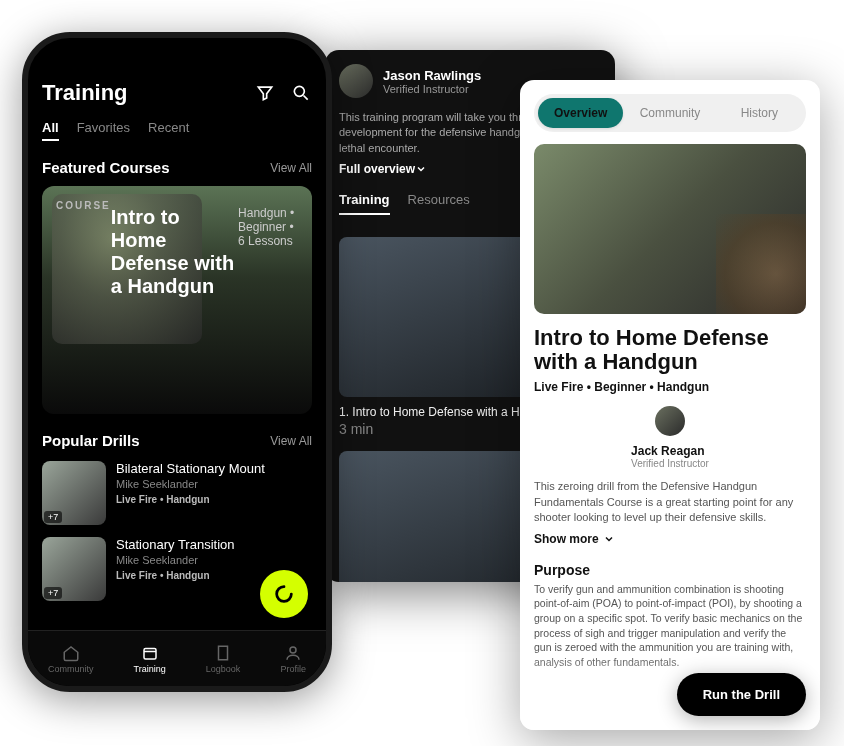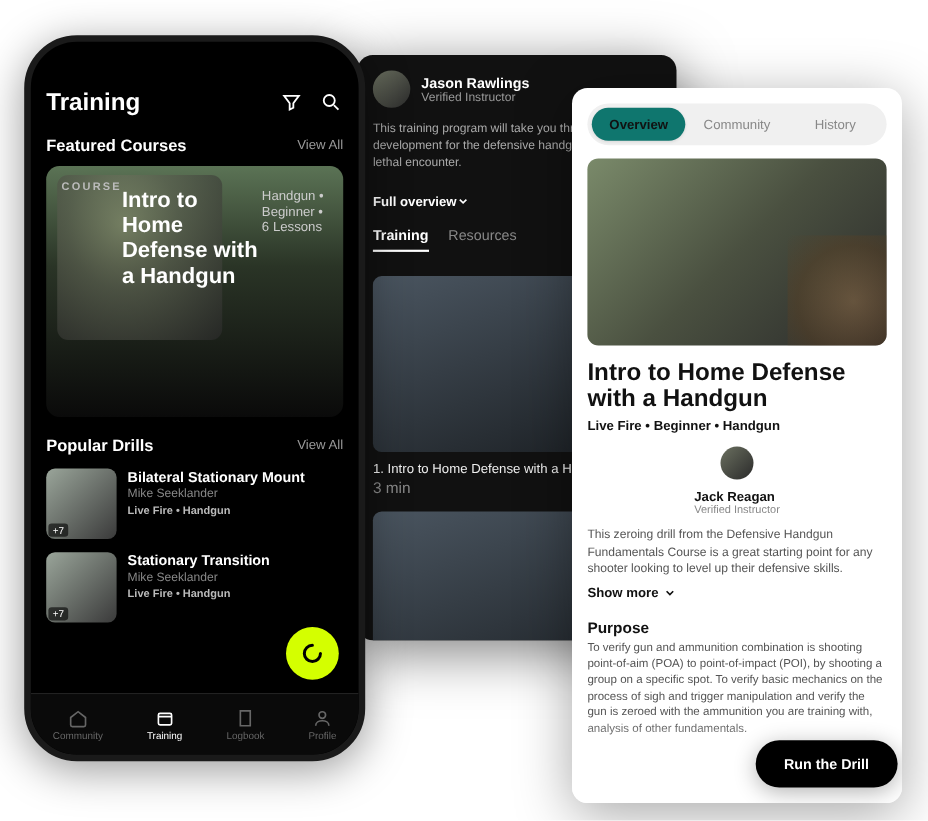--- a/index.html
+++ b/index.html
@@ -30,21 +30,21 @@
     border-radius: 14px;
     z-index: 10;
   }
   .p1-inner { padding: 14px 14px 0 14px; color: #fff; height: 100%; }
   .p1-header { display: flex; align-items: center; justify-content: space-between; margin-top: 28px; }
   .p1-title { font-size: 22px; font-weight: 800; }
   .p1-icons { display: flex; gap: 14px; }
   .icon-btn { width: 22px; height: 22px; display:flex; align-items:center; justify-content:center; color:#fff; }
   .p1-tabs { display: flex; gap: 18px; margin-top: 14px; font-size: 13px; color: #888; }
   .p1-tabs .active { color: #fff; font-weight: 700; border-bottom: 2px solid #fff; padding-bottom: 4px; }
-  .section-row { display:flex; justify-content:space-between; margin-top: 18px; }
+  .section-row { display:flex; justify-content:space-between; align-items:center; margin-top: 18px; }
   .section-label { font-size: 15px; font-weight: 800; }
   .view-all { font-size: 12px; color: #999; }
   .feature-card {
     margin-top: 10px;
     width: 100%;
     height: 228px;
     border-radius: 12px;
     background: linear-gradient(180deg, #5b7355 0%, #2a3426 40%, #0a0a0a 100%);
     position: relative;
     overflow: hidden;
@@ -57,21 +57,21 @@
     border-radius: 10px;
     opacity: 0.7;
   }
   .badge-small { font-size:10px; letter-spacing:2px; color:#bbb; font-weight:700; position:relative; z-index:2; }
   .feature-title { font-size:20px; font-weight:800; line-height:1.15; margin-top:6px; position:relative; z-index:2; }
   .feature-meta { font-size:12px; color:#ccc; margin-top:6px; position:relative; z-index:2; }
   .drill-item { display:flex; gap:10px; margin-top:12px; }
   .drill-thumb { width:64px; height:64px; border-radius:8px; background:linear-gradient(135deg,#9aa59a 0%,#3a3a3a 100%); position:relative; }
   .drill-thumb .plus { position:absolute; bottom:2px; left:2px; font-size:9px; background:rgba(0,0,0,0.6); color:#fff; padding:1px 4px; border-radius:3px; }
   .drill-info { flex:1; }
-  .drill-title { font-size:13px; font-weight:700; }
+  .drill-title { font-size:13px; font-weight:400; }
   .drill-author { font-size:11px; color:#888; margin-top:2px; }
   .drill-meta { font-size:10px; color:#bbb; font-weight:700; margin-top:4px; }
   .fab { position:absolute; right:18px; bottom:68px; width:48px; height:48px; border-radius:50%; background:#d4ff00; display:flex; align-items:center; justify-content:center; z-index:5; }
   .tabbar { position:absolute; bottom:0; left:0; right:0; height:56px; background:#0a0a0a; border-top:1px solid #222; display:flex; justify-content:space-around; align-items:center; }
   .tab-item { display:flex; flex-direction:column; align-items:center; gap:2px; color:#666; font-size:9px; }
   .tab-item.active { color:#fff; }
   .tab-icon { width:18px; height:18px; }
 
   
   .phone2 {
@@ -86,21 +86,21 @@
     overflow:hidden;
     z-index:2;
     color:#ddd;
   }
   .p2-inner { padding:14px; }
   .instructor-row { display:flex; align-items:center; gap:10px; }
   .avatar { width:34px; height:34px; border-radius:50%; background:linear-gradient(135deg,#6b7060,#2a2a2a); flex-shrink:0; }
   .inst-name { font-size:13px; font-weight:800; color:#fff; }
   .inst-role { font-size:11px; color:#999; }
   .p2-desc { font-size:11px; color:#aaa; margin-top:12px; line-height:1.4; }
-  .full-ov { font-size:12px; color:#fff; font-weight:700; margin-top:20px; display:flex; align-items:center; gap:0; }
+  .full-ov { font-size:12px; color:#fff; font-weight:700; margin-top:6px; display:flex; align-items:center; gap:0; }
   .p2-tabs { display:flex; gap:18px; margin-top:16px; padding-bottom:8px; }
   .p2-tabs span { font-size:13px; color:#888; }
   .p2-tabs .active { color:#fff; font-weight:800; border-bottom:2px solid #fff; padding-bottom:6px; }
   .video-card { margin-top:14px; position:relative; }
   .video-thumb { width:100%; height:160px; border-radius:8px; background:linear-gradient(160deg,#4a5560 0%,#1a1e22 100%); position:relative; }
   .play-btn { position:absolute; right:14px; top:50%; transform:translateY(-50%); width:42px; height:42px; border-radius:50%; background:rgba(255,255,255,0.85); display:flex; align-items:center; justify-content:center; }
   .video-title { font-size:12px; color:#eee; margin-top:8px; }
   .video-dur { font-size:14px; color:#888; margin-top:2px; }
 
   
@@ -123,21 +123,21 @@
   .pill-tabs .active { background:#0f766e; color:#111; font-weight:800; box-shadow:0 1px 3px rgba(0,0,0,0.1); }
   .hero-img { width:100%; height:170px; border-radius:10px; background:linear-gradient(135deg,#7a8a6a 0%,#4a5040 50%,#2a2a2a 100%); position:relative; overflow:hidden; }
   .hero-img::after { content:''; position:absolute; right:-30px; bottom:-20px; width:120px; height:120px; background:radial-gradient(circle,#b08050 0%,#604020 60%,transparent 100%); opacity:0.4; }
   .p3-title { font-size:22px; font-weight:900; margin-top:12px; line-height:1.1; }
   .p3-meta { font-size:12px; font-weight:800; margin-top:6px; }
   .p3-inst { display:flex; align-items:center; gap:8px; margin-top:12px;flex-direction:column; }
   .p3-desc { font-size:11px; color:#555; margin-top:10px; line-height:1.4; }
   .show-more { font-size:12px; font-weight:800; margin-top:6px; display:flex; align-items:center; gap:4px; }
   .purpose-h { font-size:14px; font-weight:900; margin-top:16px; }
   .purpose-p { font-size:10.5px; color:#555; margin-top:4px; line-height:1.4; }
-  .run-btn { position:absolute; right:4px; bottom:14px; background:#000; color:#fff; padding:14px 26px; border-radius:28px; font-size:13px; font-weight:800; box-shadow:0 4px 20px rgba(0,0,0,0.3); }
+  .run-btn { position:absolute; right:14px; bottom:14px; background:#000; color:#fff; padding:14px 26px; border-radius:28px; font-size:13px; font-weight:800; box-shadow:0 4px 20px rgba(0,0,0,0.3); }
   .fade { position:absolute; bottom:0; left:0; right:0; height:80px; background:linear-gradient(180deg,transparent,#fff); pointer-events:none; }
 </style>
 </head>
 <body>
 
 <div class="phone1">
   <div class="notch"></div>
   <div class="p1-inner">
     <div class="p1-header">
       <div class="p1-title">Training</div>
@@ -148,20 +148,25 @@
             </svg>
         </div>
         <div class="icon-btn">
           <svg viewBox="0 0 24 24" width="20" height="20" fill="none" stroke="currentColor" stroke-width="2">
               <circle cx="10" cy="10" r="6"></circle>
               <path d="M20 20l-5-5"></path>
             </svg>
         </div>
       </div>
     </div>
+    <div class="p1-tabs">
+      <span class="active">All</span>
+      <span>Favorites</span>
+      <span>Recent</span>
+    </div>
 
     <div class="section-row">
       <div class="section-label">Featured Courses</div>
       <div class="view-all">View All</div>
     </div>
     <div class="feature-card">
       <div class="man"></div>
       <div class="badge-small">COURSE</div>
       <div class="feature-title">Intro to Home Defense with a Handgun</div>
       <div class="feature-meta">Handgun  •  Beginner  •  6 Lessons</div>

